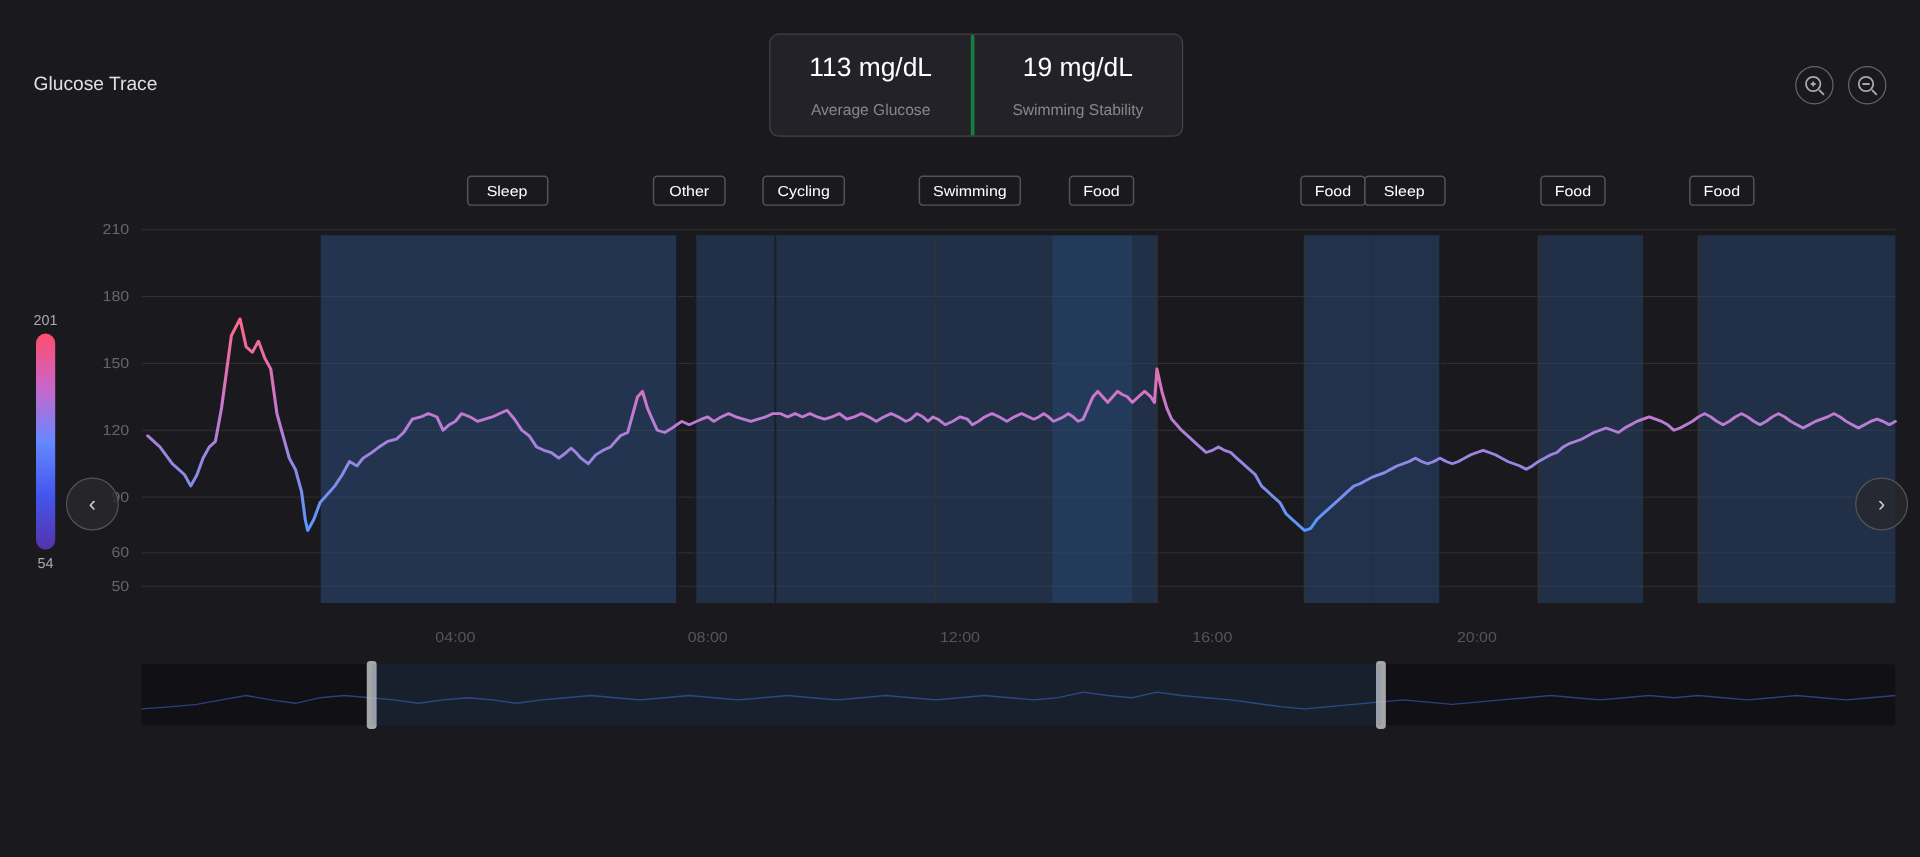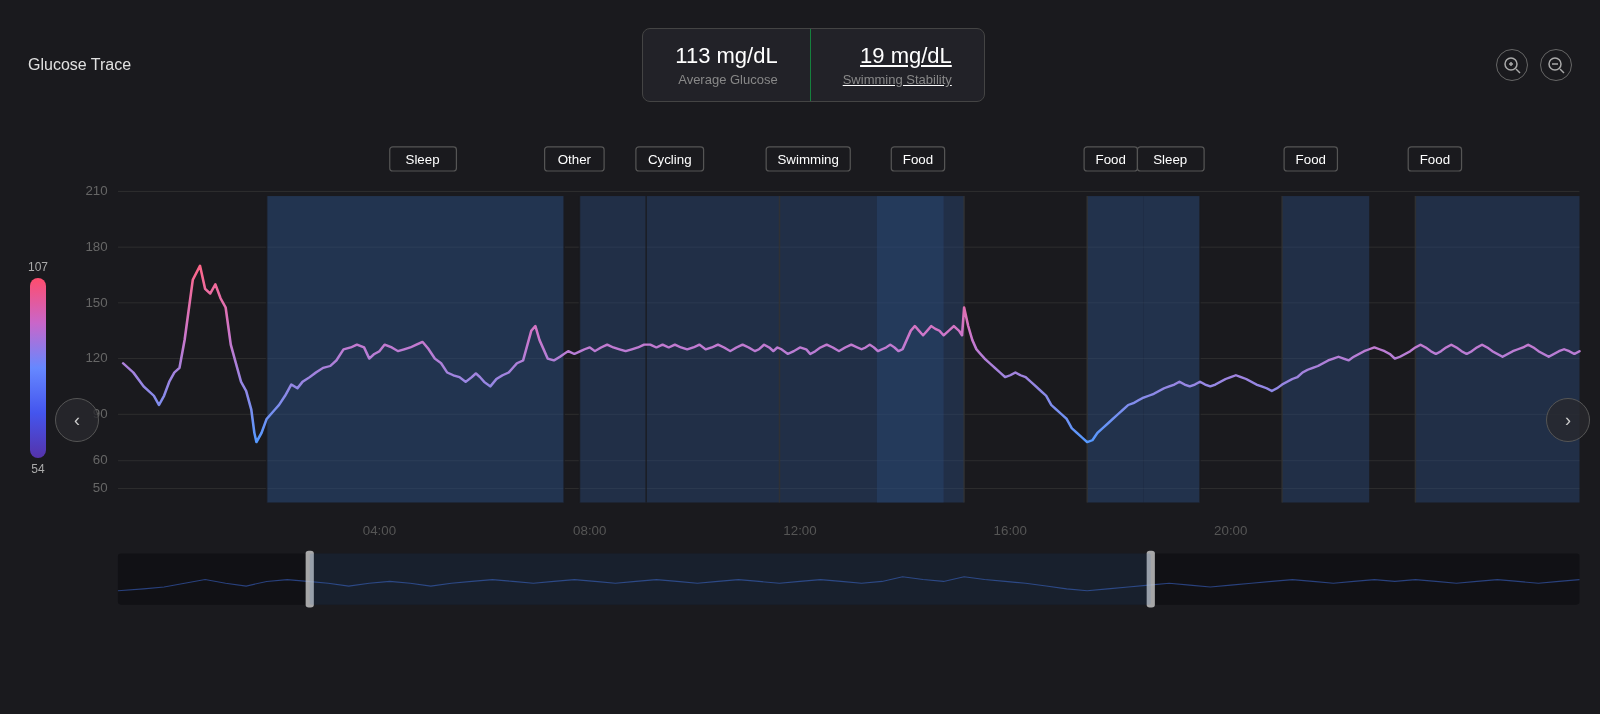--- a/index.html
+++ b/index.html
@@ -30,35 +30,34 @@
     }
     .stats-box {
       display: flex;
       border: 1px solid #444;
       border-radius: 8px;
       overflow: hidden;
       background: #222228;
     }
     .stat-item {
       padding: 14px 32px;
-      text-align: right;
+      text-align: center;
     }
     .stat-item + .stat-item {
-      border-left: 1px solid #15803d;
-      text-decoration: underline;
+      border-left: 3px solid #15803d;
     }
     .stat-value {
       font-size: 22px;
       font-weight: 500;
       color: #fff;
     }
     .stat-label {
       font-size: 13px;
       color: #888;
-      margin-top: 3px;
+      margin-top: 15px;
     }
     .zoom-controls {
       display: flex;
       gap: 12px;
       align-items: center;
     }
     .zoom-btn {
       width: 32px;
       height: 32px;
       border: 1.5px solid #666;
@@ -158,21 +157,21 @@
       <svg width="18" height="18" viewBox="0 0 18 18" fill="none">
         <circle cx="8" cy="8" r="6" stroke="#aaa" stroke-width="1.5"></circle>
         <line x1="5" y1="8" x2="11" y2="8" stroke="#aaa" stroke-width="1.5"></line>
         <line x1="13" y1="13" x2="17" y2="17" stroke="#aaa" stroke-width="1.5"></line>
       </svg>
     </button>
   </div>
 </div>
 
 <div class="color-scale">
-  <span class="scale-label-top">107</span>
+  <span class="scale-label-top">201</span>
   <div class="scale-bar"></div>
   <span class="scale-label-bottom">54</span>
 </div>
 
 <button class="nav-arrow nav-arrow-left">‹</button>
 <button class="nav-arrow nav-arrow-right">›</button>
 
 <svg class="chart-svg" viewBox="0 0 1560 560" preserveAspectRatio="none" style="position:absolute; top:145px; left:0; width:1600px; height:520px;">
 
   <line x1="115" y1="50" x2="1540" y2="50" stroke="#333" stroke-width="0.8"></line>

